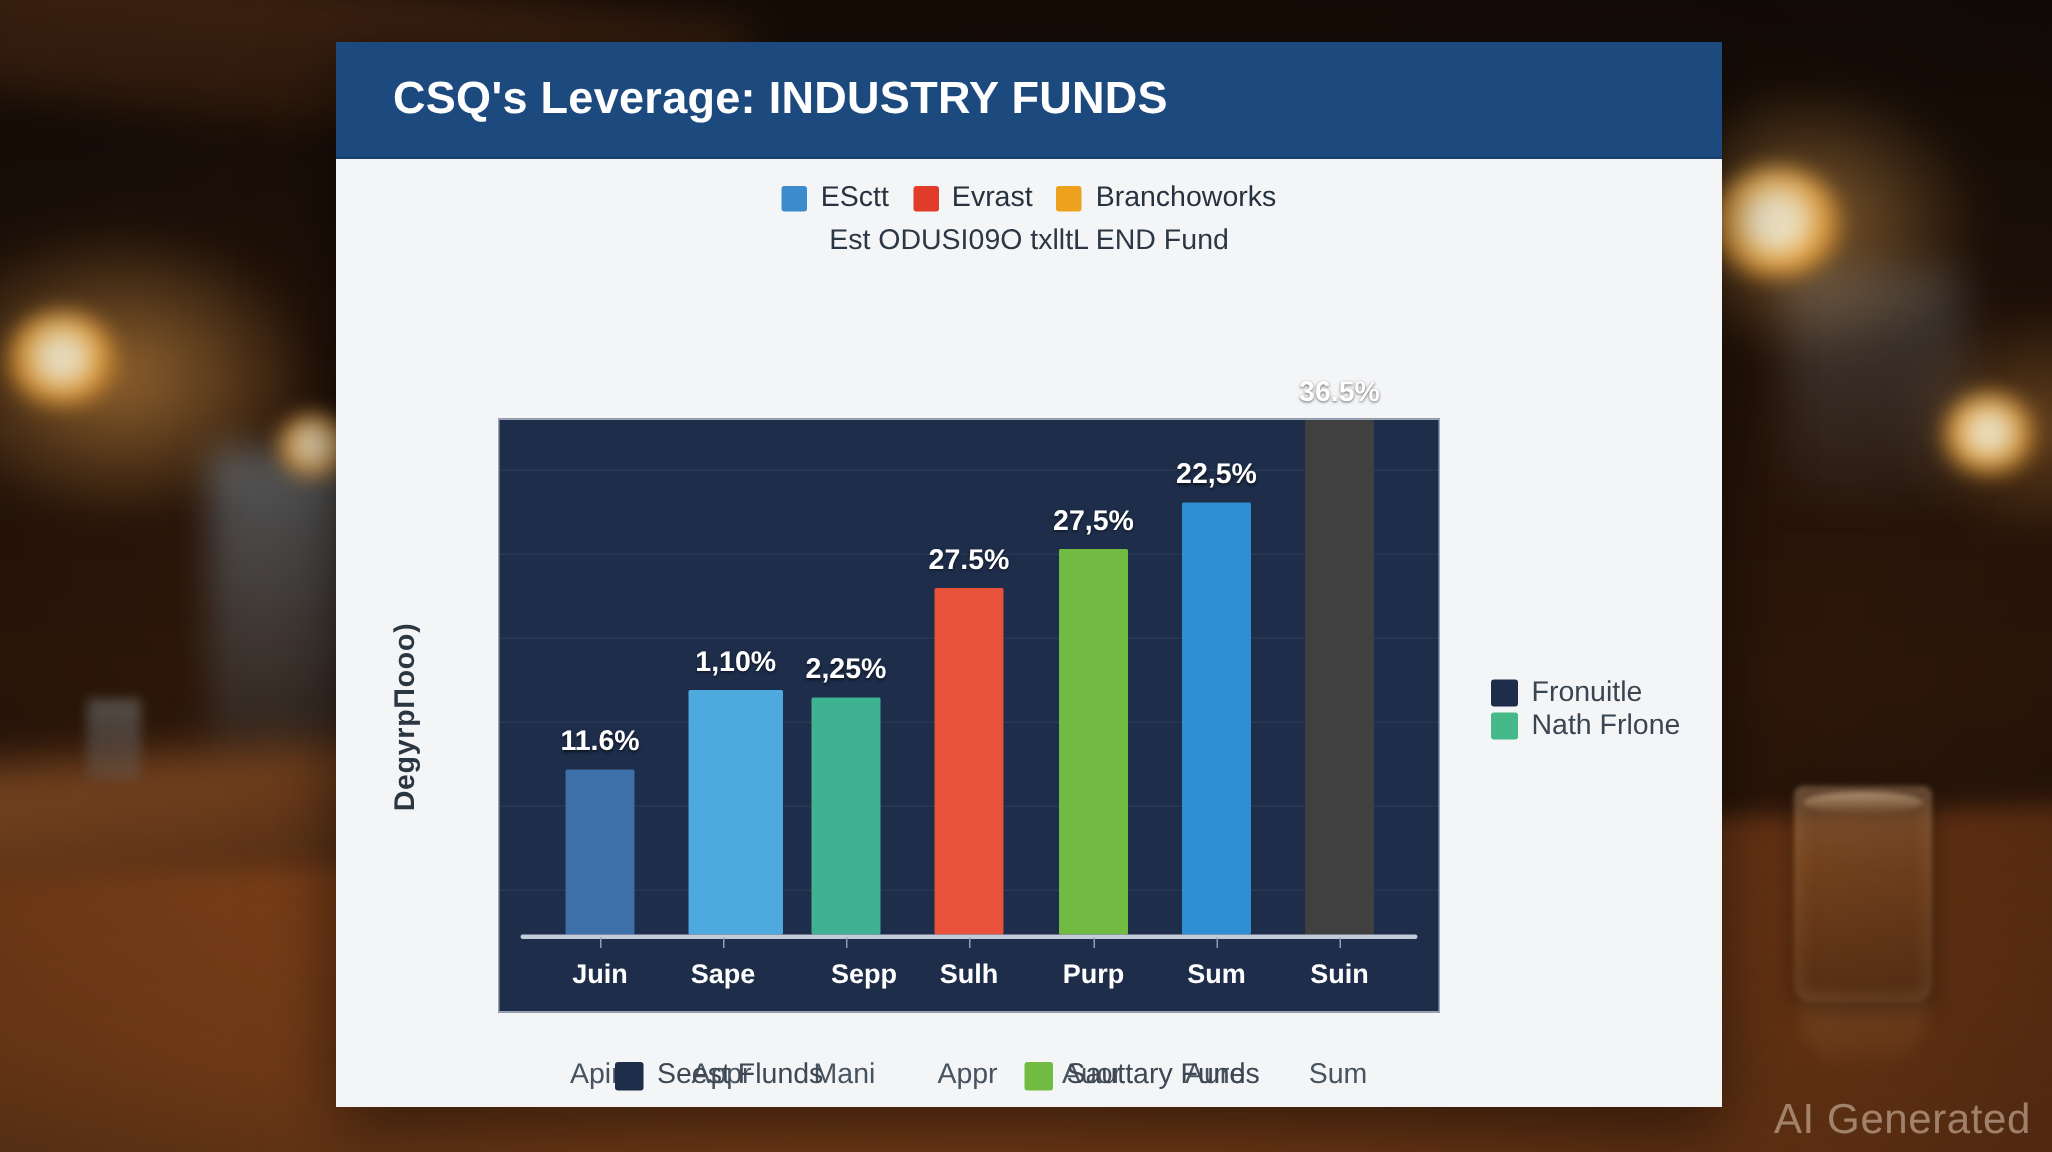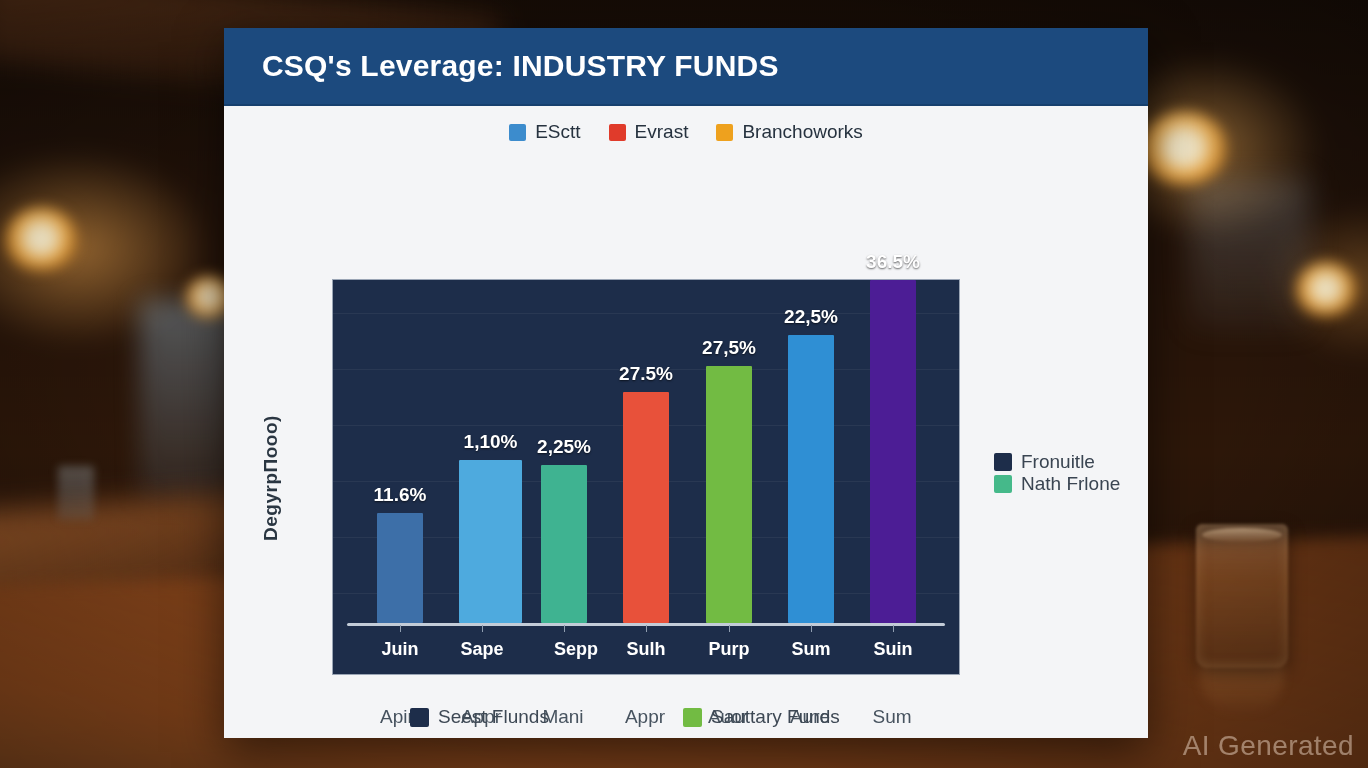--- a/index.html
+++ b/index.html
@@ -95,21 +95,21 @@
   #card-title{
     margin-left:38px;font-size:30px;color:#ffffff;letter-spacing:.2px;white-space:nowrap;
   }
   #card-title .bold{font-weight:bold;}
   #card-title .light{font-weight:700;}
 
   #card-body{position:relative;height:634px;background:#f4f5f7;}
 
   
   #top-legend{
-    display:flex;justify-content:center;align-items:center;gap:28px;
+    display:flex;justify-content:center;align-items:center;gap:16px;
     padding-top:15px;
   }
   .lg-item{display:flex;align-items:center;gap:9px;}
   .lg-swatch{width:17px;height:17px;border-radius:2px;display:block;}
   .lg-text{font-size:19px;color:#26323f;}
   #top-subtitle{
     text-align:center;font-size:19px;color:#2b3744;margin-top:7px;
   }
 
   
@@ -212,20 +212,21 @@
       </div>
       <div class="lg-item">
         <span class="lg-swatch" style="background:#e03b2b"></span>
         <span class="lg-text">Evrast</span>
       </div>
       <div class="lg-item">
         <span class="lg-swatch" style="background:#eea11e"></span>
         <span class="lg-text">Branchoworks</span>
       </div>
     </div>
+    <div id="top-subtitle">Est ODUSI09O txlltL END Fund</div>
 
     <div id="yaxis-title">DegyrpΠooo)</div>
 
     <div class="ytick" style="top:206px">100%</div>
     <div class="ytick" style="top:262px">90%</div>
     <div class="ytick" style="top:318px">80%</div>
     <div class="ytick" style="top:374px">50%</div>
     <div class="ytick" style="top:430px">30%</div>
     <div class="ytick" style="top:486px">20%</div>
     <div class="ytick" style="top:542px">10%</div>
@@ -251,21 +252,21 @@
           </div>
           <div class="bar" style="left:290px;width:46px;height:231px;background:#e8513a">
             <span class="bar-val">27.5%</span>
           </div>
           <div class="bar" style="left:373px;width:46px;height:257px;background:#72bb43">
             <span class="bar-val">27,5%</span>
           </div>
           <div class="bar" style="left:455px;width:46px;height:288px;background:#2f8fd4">
             <span class="bar-val">22,5%</span>
           </div>
-          <div class="bar" style="left:537px;width:46px;height:343px;background:#4c1d95">
+          <div class="bar" style="left:537px;width:46px;height:343px;background:#404040">
             <span class="bar-val">36.5%</span>
           </div>
         </div>
 
         <div id="baseline"></div>
         <div class="tick" style="left:67px"></div>
         <div class="tick" style="left:149px"></div>
         <div class="tick" style="left:231px"></div>
         <div class="tick" style="left:313px"></div>
         <div class="tick" style="left:396px"></div>

